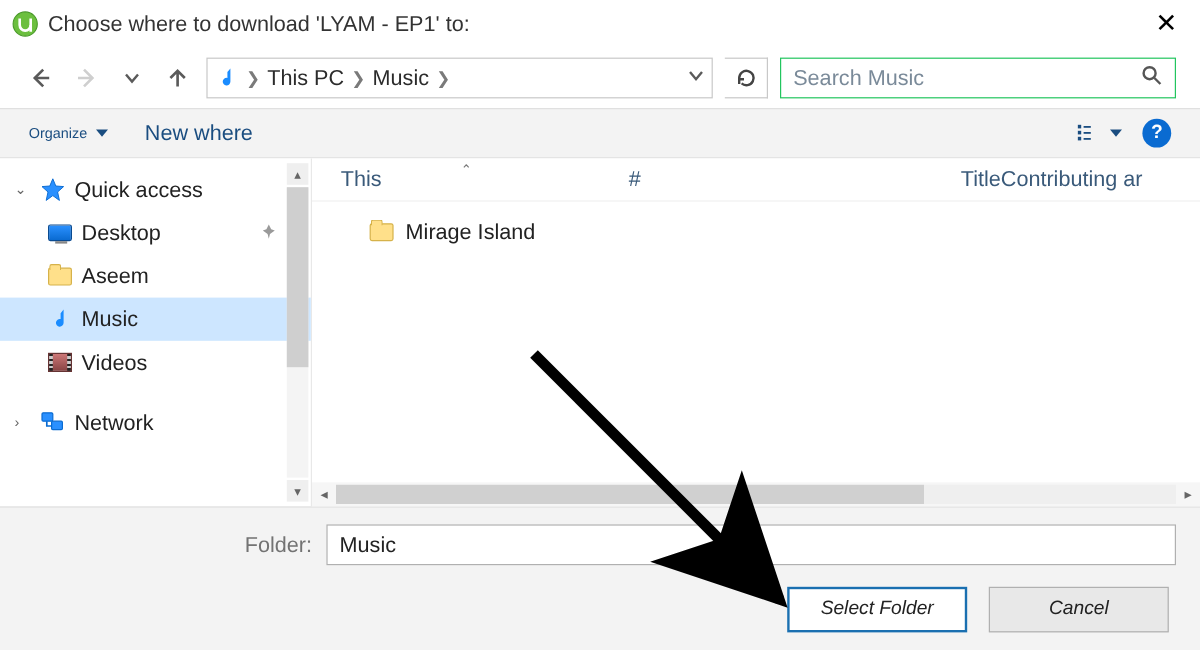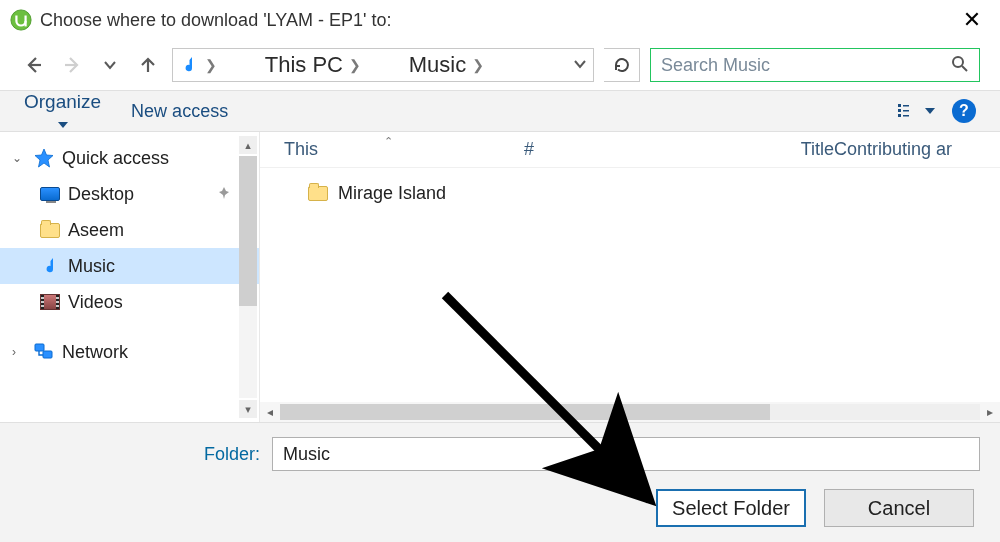--- a/index.html
+++ b/index.html
@@ -41,21 +41,21 @@
   .nav-btn.disabled { color: #bfbfbf; }
   .addrbox {
     flex: 1;
     height: 34px;
     border: 1px solid #c8c8c8;
     display: flex; align-items: center;
     padding: 0 6px;
     gap: 6px;
     background: #fff;
   }
-  .addrbox .crumb { color: #2b2b2b; font-size: 22px; margin-left: 42px; }
+  .addrbox .crumb { color: #2b2b2b; font-size: 18px; }
   .addrbox .sep { color: #7a7a7a; font-size: 14px; }
   .addrbox .spacer { flex: 1; }
   .addrbox .chev-down { color: #5a5a5a; }
   .refresh-box {
     width: 36px; height: 34px; border: 1px solid #c8c8c8; border-left: none;
     display: flex; align-items: center; justify-content: center;
     color: #444;
   }
   .searchbox {
     width: 330px; height: 34px; border: 1px solid #22c55e;
@@ -67,21 +67,21 @@
   
   .toolbar {
     height: 42px;
     background: #f3f3f3;
     border-top: 1px solid #e0e0e0;
     border-bottom: 1px solid #e0e0e0;
     display: flex; align-items: center;
     padding: 0 24px;
     gap: 30px;
   }
-  .toolbar .org { color: #1a4d80; font-size: 19px; display: flex; align-items: center; gap: 6px; flex-direction: column; }
+  .toolbar .org { color: #1a4d80; font-size: 12px; display: flex; align-items: center; gap: 6px; }
   .toolbar .newf { color: #1a4d80; font-size: 18px; }
   .toolbar .right { margin-left: auto; display: flex; align-items: center; gap: 16px; }
   .viewbtn { display: flex; align-items: center; gap: 4px; color: #1a4d80; }
   .help-circle {
     width: 24px; height: 24px; border-radius: 50%;
     background: #0a6bd1; color: #fff; font-weight: bold;
     display: flex; align-items: center; justify-content: center;
     font-size: 16px;
   }
   
@@ -171,31 +171,31 @@
   .hscroll .hthumb { position:absolute; left:0; top:0; height:16px; width:70%; background:#d0d0d0; }
 
   
   .bottom {
     height: 120px;
     background: #f3f3f3;
     border-top: 1px solid #e0e0e0;
     padding: 14px 20px 10px 20px;
   }
   .folder-row { display: flex; align-items: center; gap: 12px; }
-  .folder-row label { font-size: 18px; color: #0369a1; width: 240px; text-align: right; }
+  .folder-row label { font-size: 18px; color: #737373; width: 240px; text-align: right; }
   .folder-input {
     flex: 1; height: 34px; border: 1px solid #b0b0b0; background: #fff;
     padding: 0 10px; font-size: 18px; display: flex; align-items: center;
   }
   .btn-row { display: flex; justify-content: flex-end; gap: 18px; margin-top: 18px; padding-right: 6px; }
   .btn {
     min-width: 150px; height: 38px;
     display: flex; align-items: center; justify-content: center;
-    font-size: 20px;
-    border: 1px solid #b0b0b0; background: #e8e8e8;
+    font-size: 16px;
+    border: 1px solid #b0b0b0; background: #e8e8e8; font-style: italic;
   }
   .btn.primary { border: 2px solid #1a6fb0; background: #fff; }
 
   
   .arrow-overlay {
     position: absolute; left: 0; top: 0; width: 1000px; height: 542px;
     pointer-events: none;
   }
 </style>
 </head>
@@ -275,21 +275,21 @@
     </div>
   </div>
 
   <div class="toolbar">
     <span class="org">
       <span>Organize</span>
       <svg width="12" height="12" viewBox="0 0 12 12">
           <path d="M1 3 L6 9 L11 3 Z" fill="#1a4d80"></path>
         </svg>
     </span>
-    <span class="newf">New access</span>
+    <span class="newf">New where</span>
     <div class="right">
       <span class="viewbtn">
         <svg width="22" height="16" viewBox="0 0 22 16">
           <rect x="0" y="1" width="3" height="3" fill="#1a4d80"></rect>
             <rect x="5" y="2" width="6" height="1.5" fill="#1a4d80"></rect>
           <rect x="0" y="6" width="3" height="3" fill="#1a4d80"></rect>
             <rect x="5" y="7" width="6" height="1.5" fill="#1a4d80"></rect>
           <rect x="0" y="11" width="3" height="3" fill="#1a4d80"></rect>
             <rect x="5" y="12" width="6" height="1.5" fill="#1a4d80"></rect>
         </svg>

